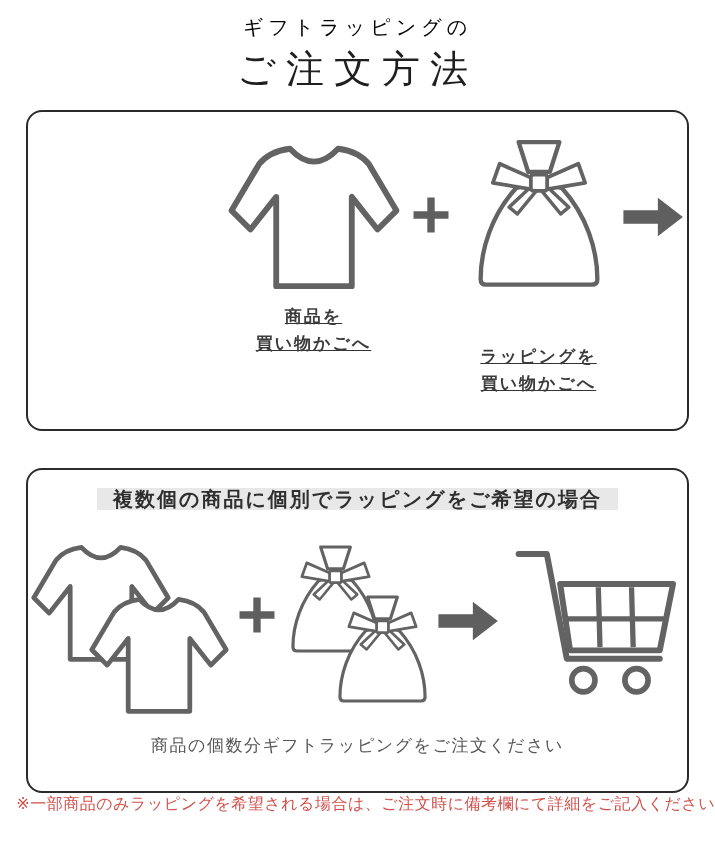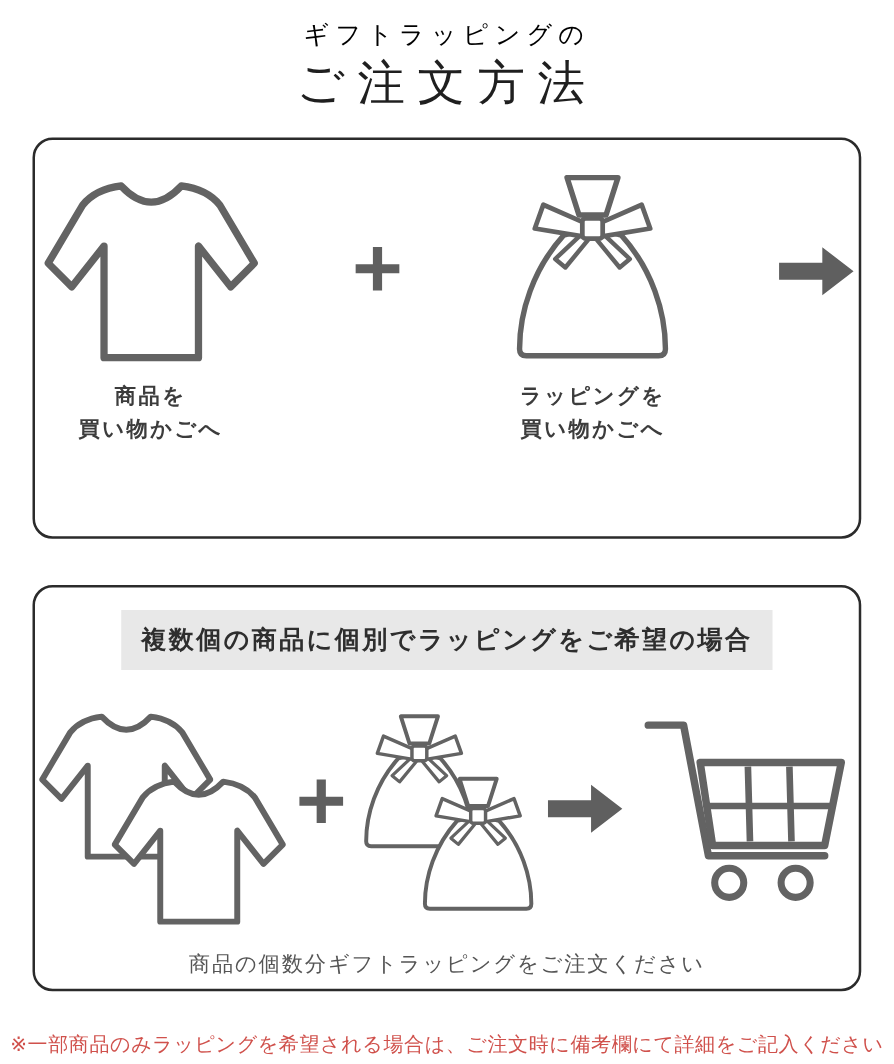--- a/index.html
+++ b/index.html
@@ -21,46 +21,46 @@
     letter-spacing: 5px;
     color: #000000;
     margin-bottom: 7px;
   }
   .title-large {
     font-size: 38px;
     font-weight: normal;
     letter-spacing: 10px;
     color: #1f1f1f;
     line-height: 1.15;
-    font-family: Liberation Mono, monospace;
   }
 
   
   .box {
     margin: 0 26px;
     border: 2px solid #2b2b2b;
     border-radius: 16px;
     background: #fff;
   }
   .box-1 { margin-top: 18px; height: 321px; padding-top: 22px; }
   .box-2 { margin-top: 37px; height: 325px; padding-top: 18px; }
 
   
   .steps-row {
     display: flex;
-    justify-content: space-between;
+    justify-content: flex-end;
     align-items: flex-start;
+    text-decoration: underline;
   }
   .step-col {
     display: flex;
     flex-direction: column;
     align-items: center;
   }
   .col-shirt  { width: 185px; }
-  .col-bag    { width: 165px; }
+  .col-bag    { width: 165px; gap: 40px; }
   .col-cart   { width: 196px; }
   .icon-area {
     height: 160px;
     display: flex;
     align-items: center;
     justify-content: center;
   }
   .op {
     display: flex;
     align-items: flex-start;
@@ -89,37 +89,37 @@
   
   .note-red {
     margin-top: 14px;
     text-align: center;
     color: #d0514c;
     font-size: 17px;
     line-height: 1.6;
     letter-spacing: 1px;
   }
   .footer-note {
-    margin-top: 33px;
-    text-align: center;
+    margin-top: 1px;
+    text-align: right;
     color: #d0514c;
     font-size: 16px;
     letter-spacing: 0.5px;
   }
 
   
   .bar-wrap { text-align: center; }
   .header-bar {
     display: inline-block;
     background: #e8e8e8;
     color: #2e2e2e;
     font-size: 20px;
     font-weight: bold;
     letter-spacing: 2px;
-    padding: 13px 16px;
+    padding: 0 16px;
     line-height: 1.1;
   }
   .steps-row-2 { margin-top: 26px; }
   .col-shirts2 { width: 205px; }
   .col-bags2   { width: 156px; }
   .col-cart2   { width: 186px; }
   .dbl { position: relative; }
   .dbl-shirts { width: 198px; height: 182px; }
   .dbl-shirts .back  { position: absolute; left: 0;    top: 0;    }
   .dbl-shirts .front { position: absolute; left: 58px; top: 52px; }

